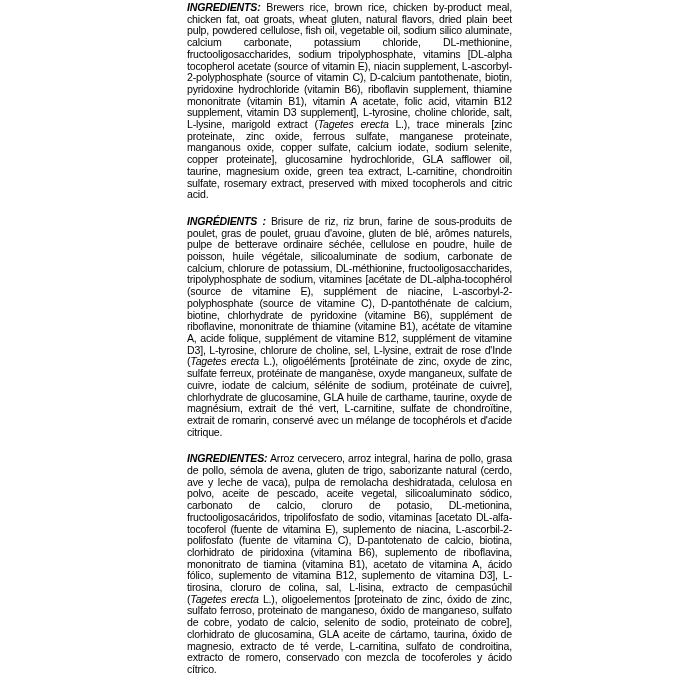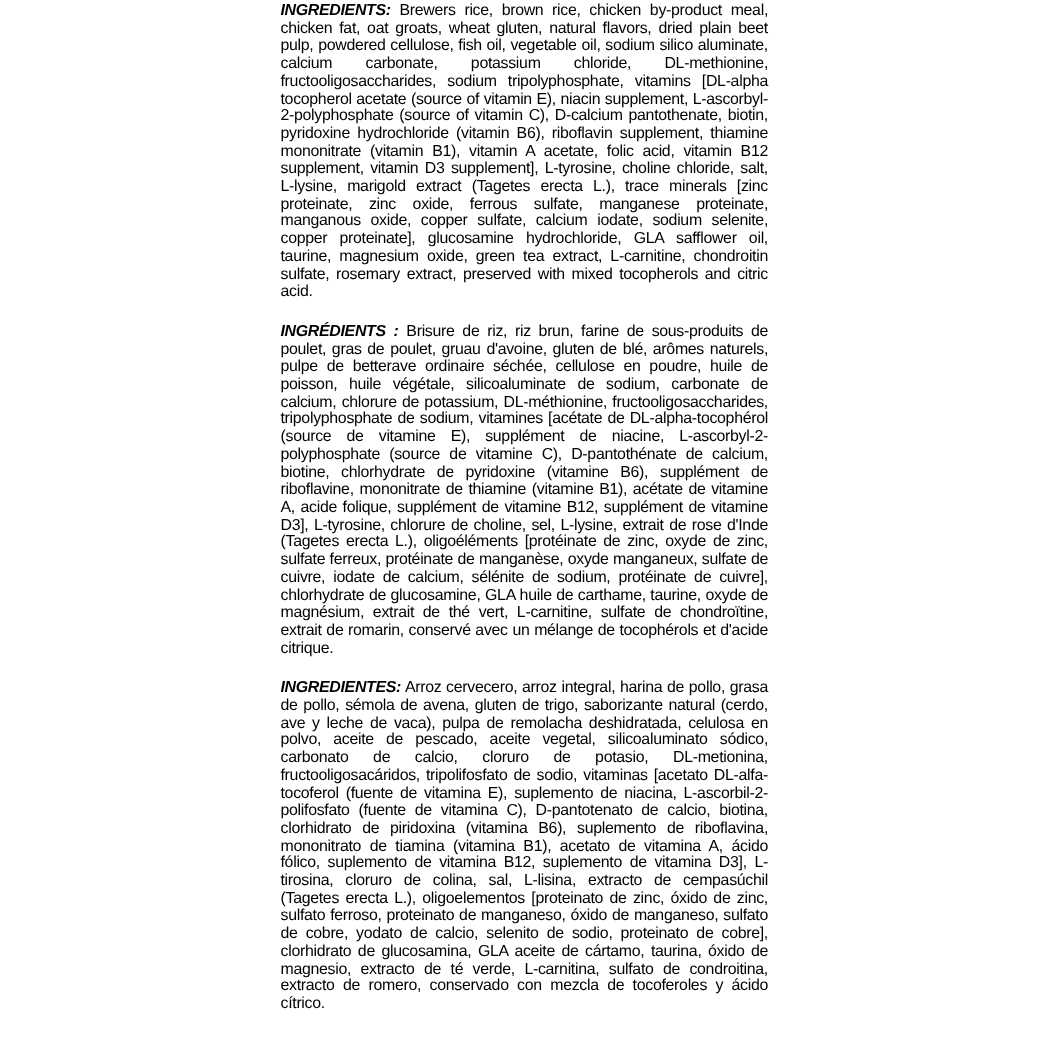--- a/index.html
+++ b/index.html
@@ -30,20 +30,21 @@
   }
   .para:last-child {
     margin-bottom: 0;
     margin-top: 12px;
   }
   .heading {
     font-weight: bold;
     font-style: italic;
   }
   .latin {
+    font-style: italic;
   }
 </style>
 </head>
 <body>
 
 <div class="label-column">
 
   <p class="para"><span class="heading">INGREDIENTS:</span><span> Brewers rice, brown rice, chicken by-product meal, chicken fat, oat groats, wheat gluten, natural flavors, dried plain beet pulp, powdered cellulose, fish oil, vegetable oil, sodium silico aluminate, calcium carbonate, potassium chloride, DL-methionine, fructooligosaccharides, sodium tripolyphosphate, vitamins [DL-alpha tocopherol acetate (source of vitamin E), niacin supplement, L-ascorbyl-2-polyphosphate (source of vitamin C), D-calcium pantothenate, biotin, pyridoxine hydrochloride (vitamin B6), riboflavin supplement, thiamine mononitrate (vitamin B1), vitamin A acetate, folic acid, vitamin B12 supplement, vitamin D3 supplement], L-tyrosine, choline chloride, salt, L-lysine, marigold extract (</span><span class="latin">Tagetes erecta</span><span> L.), trace minerals [zinc proteinate, zinc oxide, ferrous sulfate, manganese proteinate, manganous oxide, copper sulfate, calcium iodate, sodium selenite, copper proteinate], glucosamine hydrochloride, GLA safflower oil, taurine, magnesium oxide, green tea extract, L-carnitine, chondroitin sulfate, rosemary extract, preserved with mixed tocopherols and citric acid.</span></p>
 
   <p class="para"><span class="heading">INGRÉDIENTS :</span><span> Brisure de riz, riz brun, farine de sous-produits de poulet, gras de poulet, gruau d'avoine, gluten de blé, arômes naturels, pulpe de betterave ordinaire séchée, cellulose en poudre, huile de poisson, huile végétale, silicoaluminate de sodium, carbonate de calcium, chlorure de potassium, DL-méthionine, fructooligosaccharides, tripolyphosphate de sodium, vitamines [acétate de DL-alpha-tocophérol (source de vitamine E), supplément de niacine, L-ascorbyl-2-polyphosphate (source de vitamine C), D-pantothénate de calcium, biotine, chlorhydrate de pyridoxine (vitamine B6), supplément de riboflavine, mononitrate de thiamine (vitamine B1), acétate de vitamine A, acide folique, supplément de vitamine B12, supplément de vitamine D3], L-tyrosine, chlorure de choline, sel, L-lysine, extrait de rose d'Inde (</span><span class="latin">Tagetes erecta</span><span> L.), oligoéléments [protéinate de zinc, oxyde de zinc, sulfate ferreux, protéinate de manganèse, oxyde manganeux, sulfate de cuivre, iodate de calcium, sélénite de sodium, protéinate de cuivre], chlorhydrate de glucosamine, GLA huile de carthame, taurine, oxyde de magnésium, extrait de thé vert, L-carnitine, sulfate de chondroïtine, extrait de romarin, conservé avec un mélange de tocophérols et d'acide citrique.</span></p>

